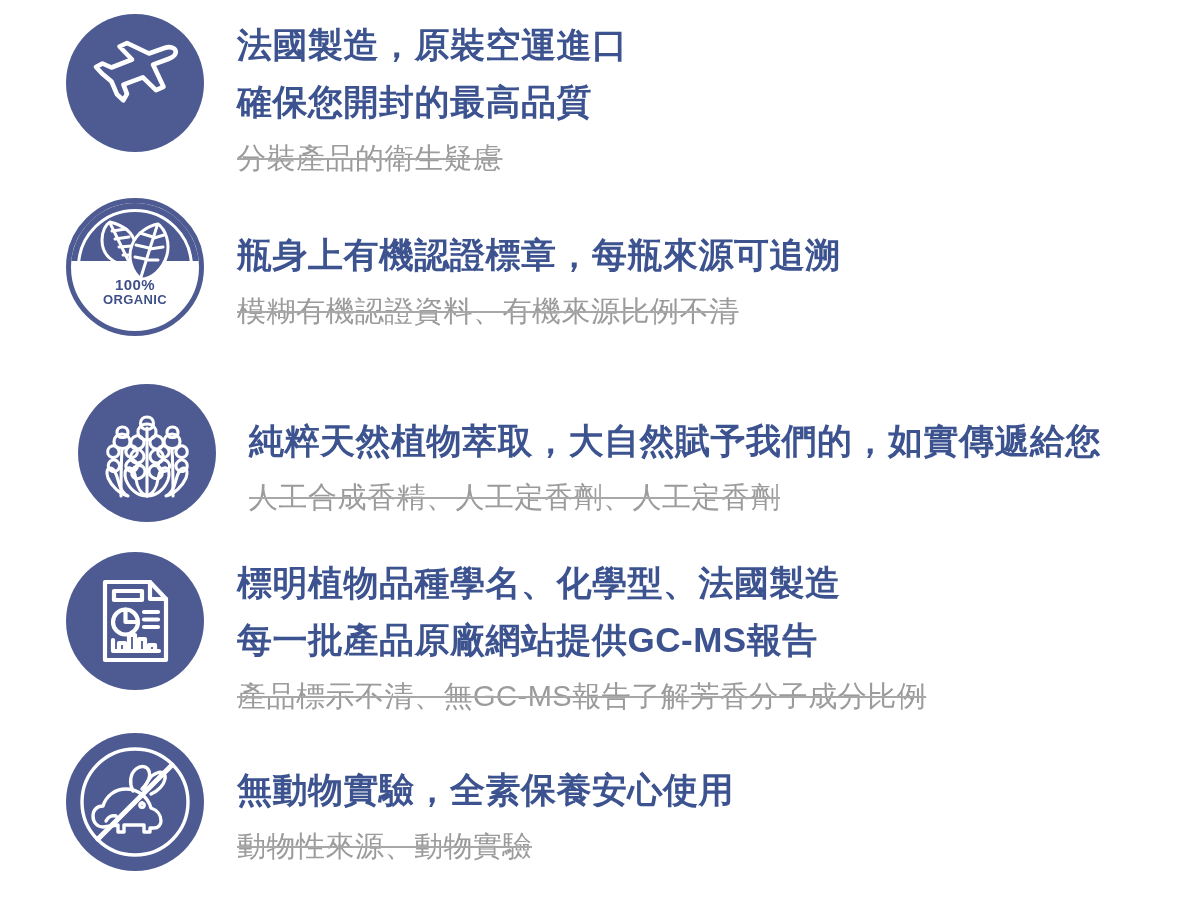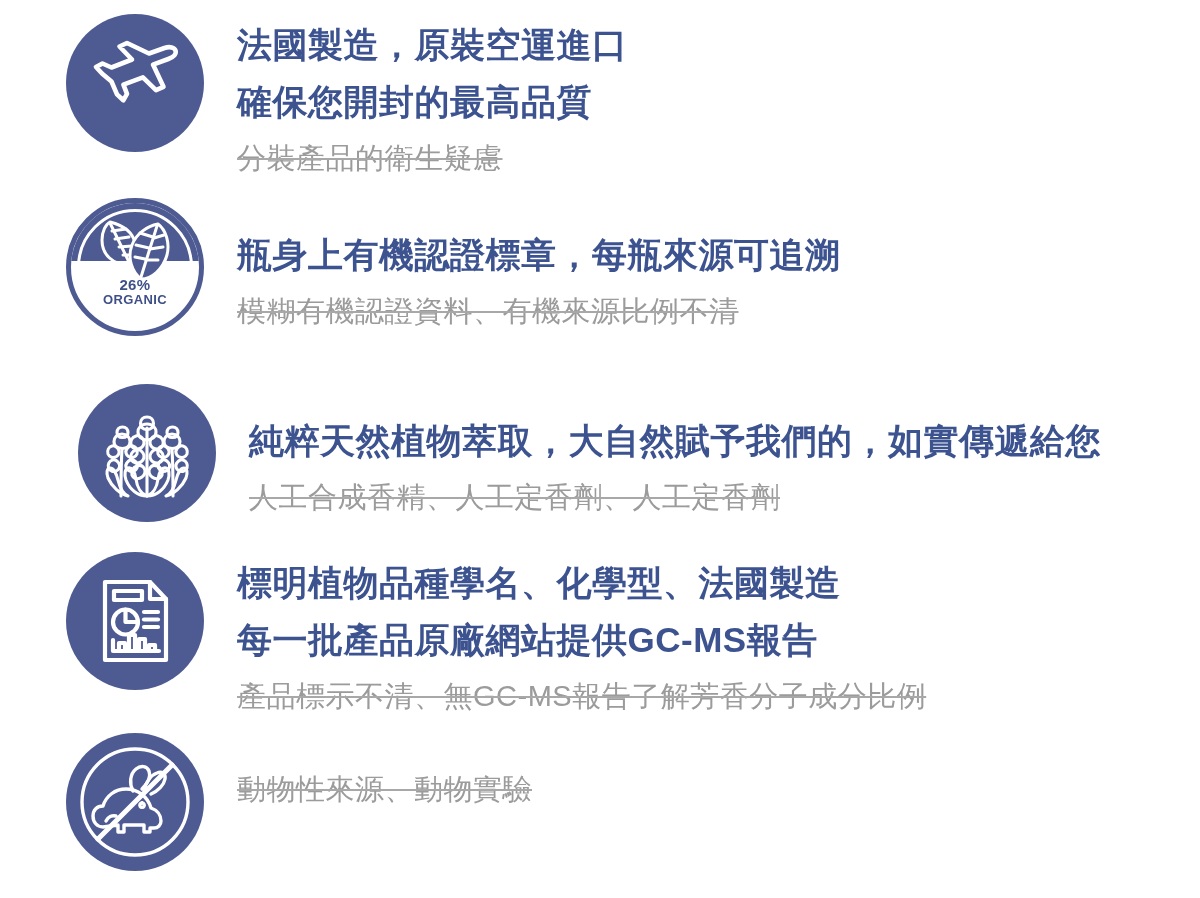--- a/index.html
+++ b/index.html
@@ -197,21 +197,21 @@
               <path d="M57 20 L44 16"></path>
               <path d="M53 31 L40 28"></path>
               <path d="M49 42 L39 40"></path>
               <path d="M58 21 L68 18"></path>
               <path d="M54 32 L67 30"></path>
               <path d="M50 43 L62 43"></path>
             </g>
           </svg>
         </div>
         <div class="badge-text">
-          <span class="badge-pct">26%</span>
+          <span class="badge-pct">100%</span>
           <span class="badge-word">ORGANIC</span>
         </div>
       </div>
     </div>
     <div class="text-block">
       <div class="headline">瓶身上有機認證標章，每瓶來源可追溯</div>
       <div class="subline">模糊有機認證資料、有機來源比例不清</div>
     </div>
   </div>
 
@@ -318,17 +318,18 @@
             <path d="M76 70 a2.2 2.2 0 1 0 0.1 0"></path>
 
             <path d="M40 88 C42 84 46 82 50 83"></path>
 
             <path d="M106 32 L32 106" stroke-width="5"></path>
           </g>
         </svg>
       </div>
     </div>
     <div class="text-block">
+      <div class="headline">無動物實驗，全素保養安心使用</div>
       <div class="subline">動物性來源、動物實驗</div>
     </div>
   </div>
 
 </div>
 
 </body></html>

